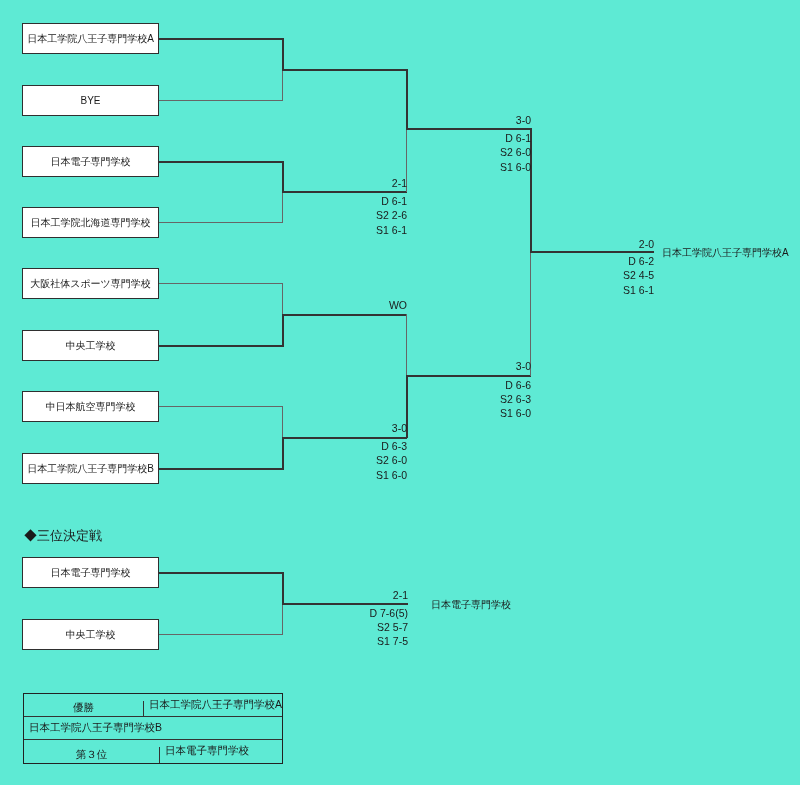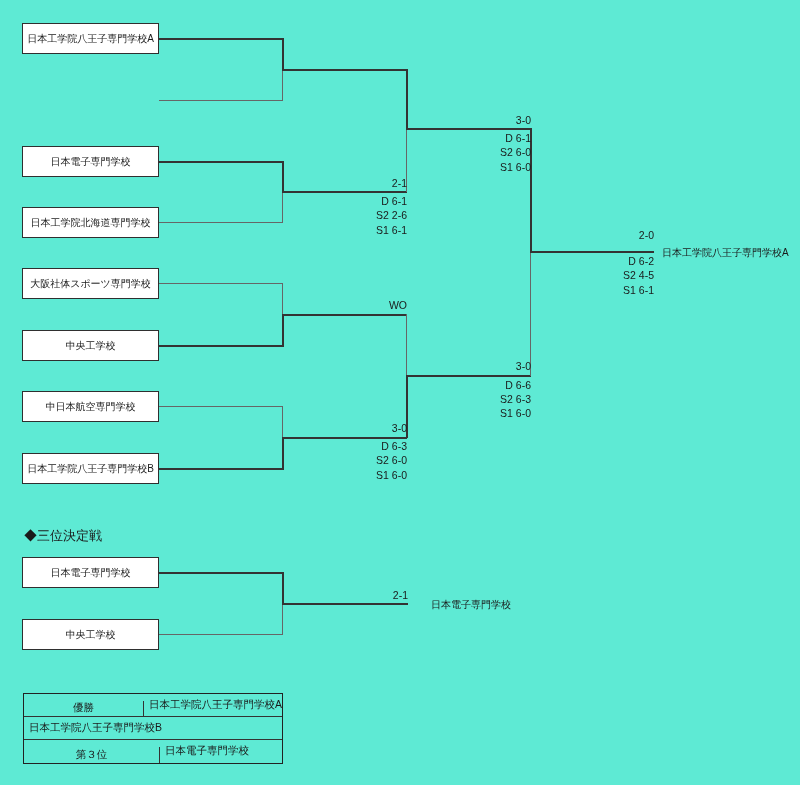--- a/index.html
+++ b/index.html
@@ -35,20 +35,21 @@
   .rcell{display:flex;align-items:center;box-sizing:border-box;}
   .rcell.rank{width:136px;justify-content:center;border-right:1px solid #333;margin-top:7px;}
   .rcell.team{flex:1;padding-left:5px;white-space:nowrap;}
 </style>
 </head>
 <body>
 
 <div id="page">
 
   <div class="tbox" style="top:23px">日本工学院八王子専門学校A</div>
+  <div class="tbox" style="top:85px">BYE</div>
   <div class="tbox" style="top:146px">日本電子専門学校</div>
   <div class="tbox" style="top:207px">日本工学院北海道専門学校</div>
   <div class="tbox" style="top:268px">大阪社体スポーツ専門学校</div>
   <div class="tbox" style="top:330px">中央工学校</div>
   <div class="tbox" style="top:391px">中日本航空専門学校</div>
   <div class="tbox" style="top:453px">日本工学院八王子専門学校B</div>
 
   <div class="hl thick" style="left:159px;top:37.5px;width:124px"></div>
   <div class="hl" style="left:159px;top:100px;width:124px"></div>
   <div class="hl thick" style="left:159px;top:160.5px;width:124px"></div>
@@ -107,41 +108,46 @@
     <div>S1 6-0</div>
   </div>
 
   <div class="score above" style="left:406px;top:360px;width:125px">3-0</div>
   <div class="score below" style="left:406px;top:377.5px;width:125px">
     <div>D 6-6</div>
     <div>S2 6-3</div>
     <div>S1 6-0</div>
   </div>
 
-  <div class="score above" style="left:530px;top:229px;width:124px">2-0</div>
+  <div class="score above" style="left:530px;top:238px;width:124px">2-0</div>
   <div class="score below" style="left:530px;top:254px;width:124px">
     <div>D 6-2</div>
     <div>S2 4-5</div>
     <div>S1 6-1</div>
   </div>
 
   <div class="winner-label" style="left:662px;top:246px">日本工学院八王子専門学校A</div>
 
   <div class="section-heading" style="left:24px;top:527px">◆三位決定戦</div>
 
   <div class="tbox" style="top:557px">日本電子専門学校</div>
   <div class="tbox" style="top:619px">中央工学校</div>
 
   <div class="hl thick" style="left:159px;top:571.5px;width:124px"></div>
   <div class="hl" style="left:159px;top:634px;width:124px"></div>
   <div class="vl thick" style="left:282px;top:571.5px;height:33px"></div>
   <div class="vl" style="left:282px;top:603.5px;height:31.5px"></div>
   <div class="hl thick" style="left:282px;top:602.5px;width:126px"></div>
 
   <div class="score above" style="left:282px;top:589px;width:126px">2-1</div>
+  <div class="score below" style="left:282px;top:605.5px;width:126px">
+    <div>D 7-6(5)</div>
+    <div>S2 5-7</div>
+    <div>S1 7-5</div>
+  </div>
 
   <div class="winner-label" style="left:431px;top:597.5px">日本電子専門学校</div>
 
   <div class="rtable">
     <div class="rrow">
       <div class="rcell rank">優勝</div>
       <div class="rcell team">日本工学院八王子専門学校A</div>
     </div>
     <div class="rrow">
       <div class="rcell team">日本工学院八王子専門学校B</div>

